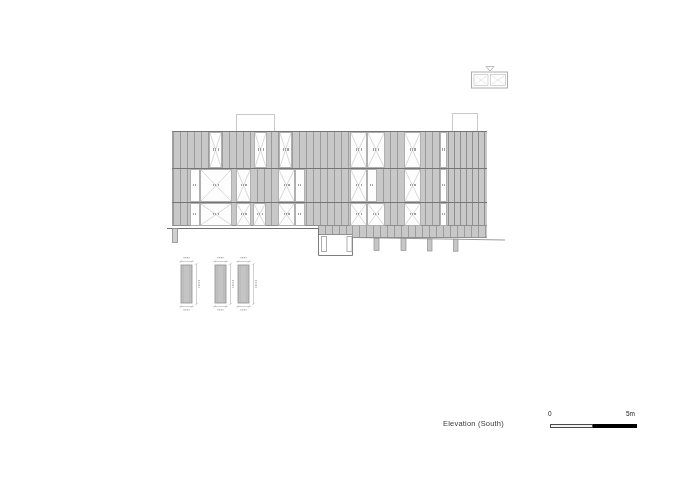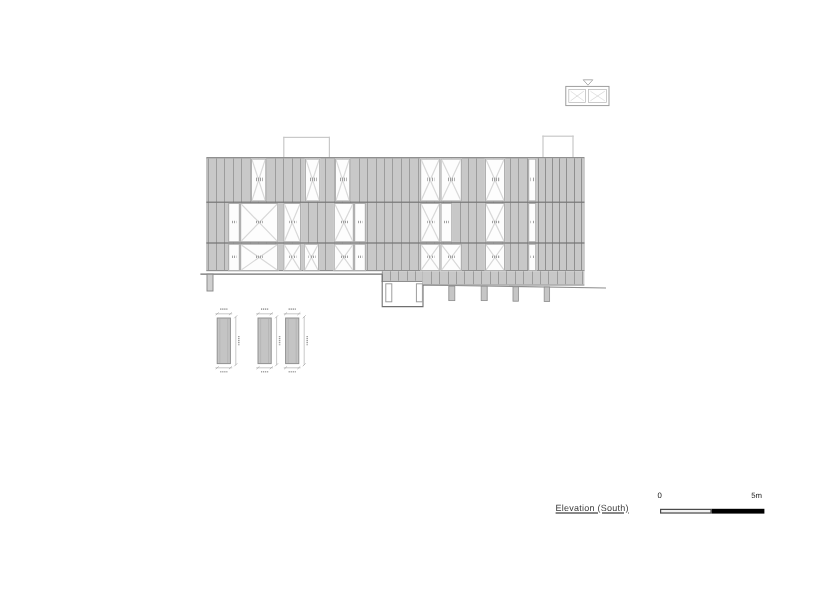--- a/index.html
+++ b/index.html
@@ -238,20 +238,20 @@
       <line x1="256" y1="280" x2="256" y2="288" stroke="#a0a0a0" stroke-width="1.3" stroke-dasharray="1,0.7"></line>
       <rect x="471.5" y="72" width="36" height="16" fill="#ffffff" stroke="#9a9a9a" stroke-width="0.8"></rect>
       <rect x="474" y="74.5" width="14" height="11" fill="none" stroke="#b8b8b8" stroke-width="0.6"></rect>
       <line x1="475.5" y1="84" x2="486.5" y2="76" stroke="#c8c8c8" stroke-width="0.5"></line>
       <line x1="475.5" y1="76" x2="486.5" y2="84" stroke="#d2d2d2" stroke-width="0.5"></line>
       <rect x="490.5" y="74.5" width="15" height="11" fill="none" stroke="#b8b8b8" stroke-width="0.6"></rect>
       <line x1="492" y1="84" x2="504" y2="76" stroke="#c8c8c8" stroke-width="0.5"></line>
       <line x1="492" y1="76" x2="504" y2="84" stroke="#d2d2d2" stroke-width="0.5"></line>
       <polyline points="486,66.5 494,66.5 490,71 486,66.5" stroke="#a0a0a0" stroke-width="0.7" fill="none"></polyline>
     </svg>
-  <div class="title-label" id="title-label" style="left: 463px; top: 419px; font-size: 7.5px; color: rgb(58, 58, 58); letter-spacing: 0.2px; text-decoration: underline;">Elevation (South)</div>
+  <div class="title-label" id="title-label" style="left: 443px; top: 419px; font-size: 7.5px; color: rgb(58, 58, 58); letter-spacing: 0.2px;">Elevation (South)</div>
   <div id="scale-root">
     <div class="scale-label" id="scale-start" style="left: 548px; top: 410px; font-size: 6.5px; color: rgb(26, 26, 26);">0</div>
     <div class="scale-label" id="scale-end" style="left: 626px; top: 410px; font-size: 6.5px; color: rgb(26, 26, 26);">5m</div>
     <div class="scale-seg" id="scale-light" style="left: 550px; top: 424px; width: 43px; height: 3.5px; background: rgb(241, 241, 241); border: 0.8px solid rgb(74, 74, 74);"></div>
     <div class="scale-seg" id="scale-dark" style="left: 593px; top: 423.5px; width: 44px; height: 4.5px; background: rgb(0, 0, 0);"></div>
   </div>
 </div>
 
 </body></html>

